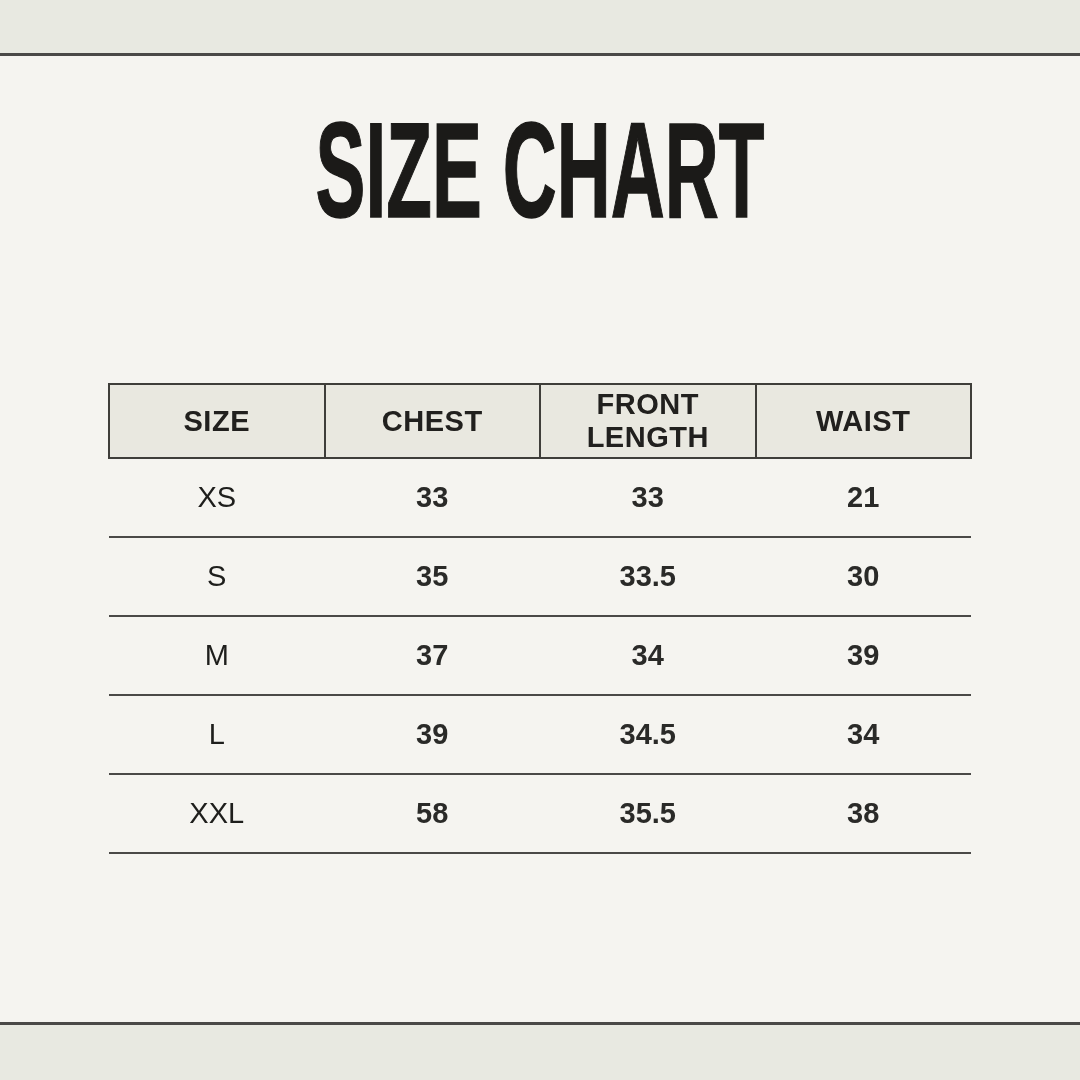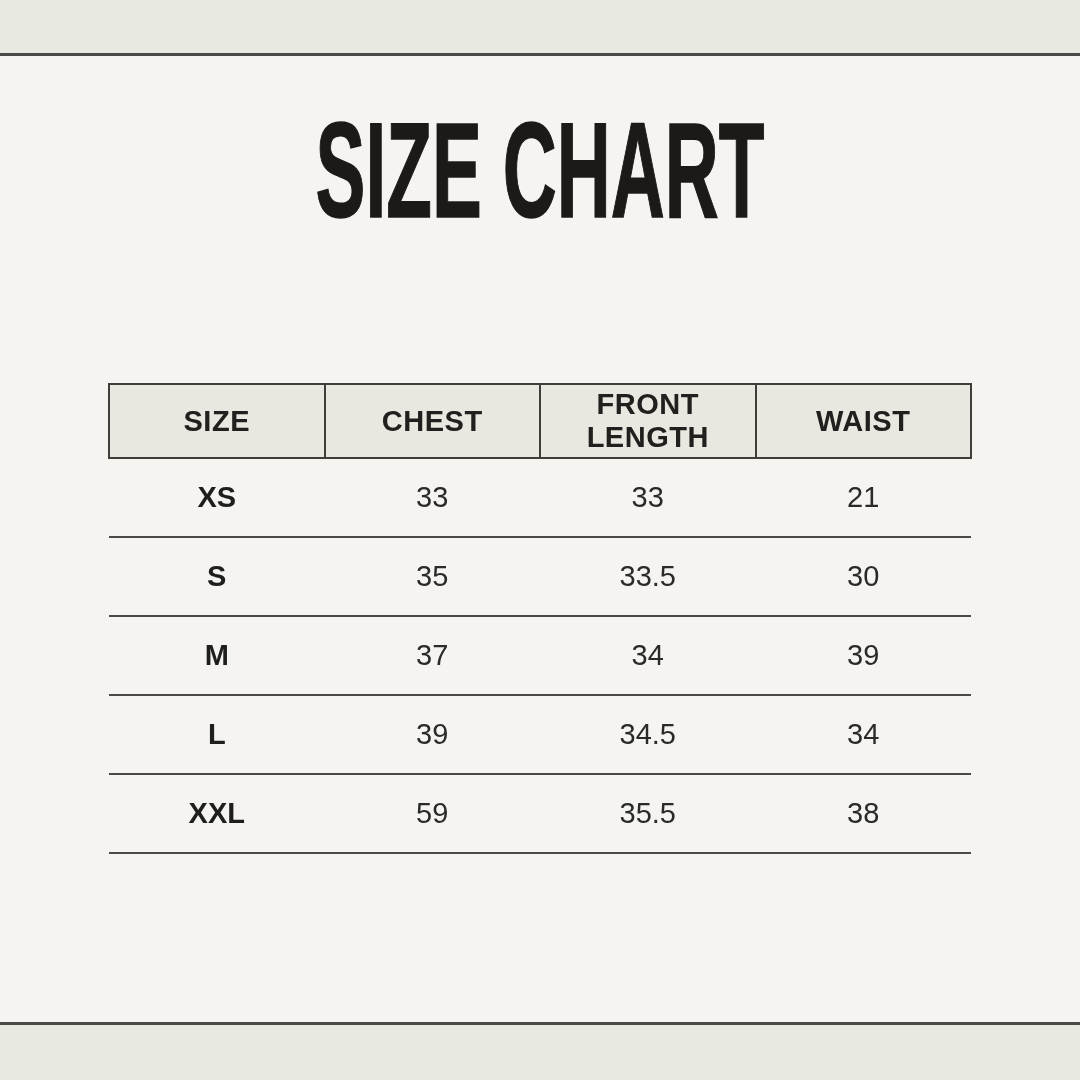--- a/index.html
+++ b/index.html
@@ -72,27 +72,27 @@
     font-weight: 700;
     color: #21201e;
     letter-spacing: 0.5px;
     text-align: center;
     vertical-align: middle;
   }
   table.size-table td {
     height: 79px;
     border-bottom: 2px solid #4a4947;
     font-size: 29px;
-    font-weight: 400;
+    font-weight: 700;
     color: #2a2a28;
     text-align: center;
     vertical-align: middle;
   }
   table.size-table td.size-col {
-    font-weight: 700;
+    font-weight: 400;
     color: #1e1e1c;
   }
 </style>
 </head>
 <body>
 
 <div class="page">
   <div class="content">
 
     <h1 class="title">SIZE CHART</h1>
@@ -127,21 +127,21 @@
             <td>39</td>
           </tr>
           <tr>
             <td class="size-col">L</td>
             <td>39</td>
             <td>34.5</td>
             <td>34</td>
           </tr>
           <tr>
             <td class="size-col">XXL</td>
-            <td>59</td>
+            <td>58</td>
             <td>35.5</td>
             <td>38</td>
           </tr>
         </tbody>
     </table>
 
   </div>
 </div>
 
 </body></html>

